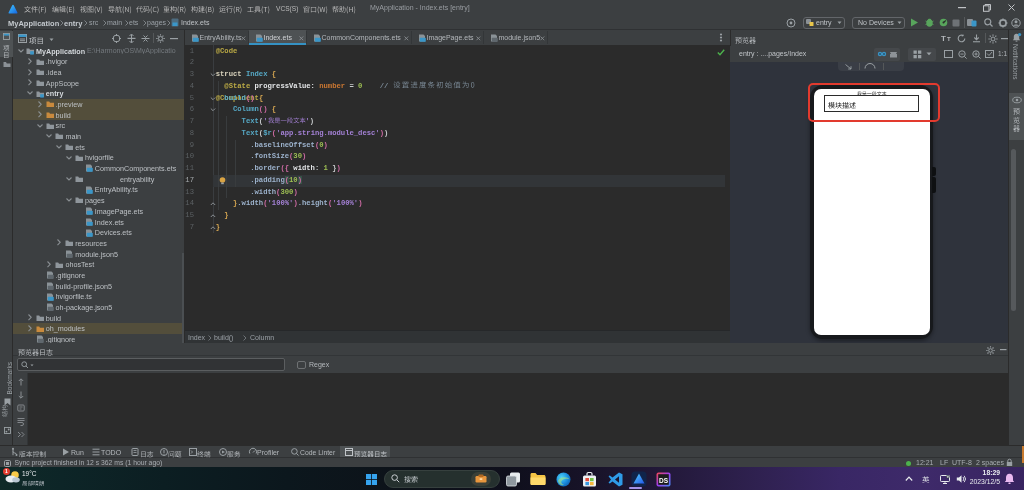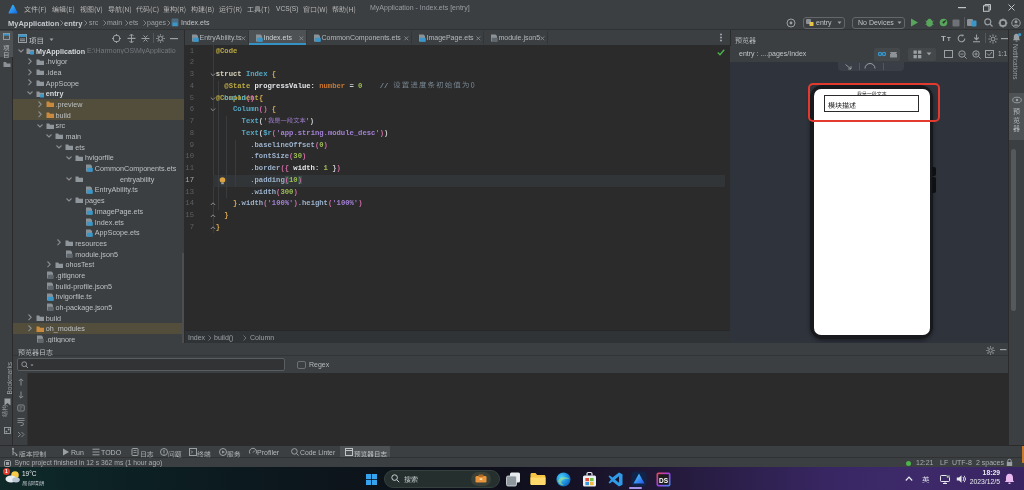--- a/index.html
+++ b/index.html
@@ -357,21 +357,21 @@
 <div style="position:absolute;left:94.80000000000001px;top:206.83999999999997px;font:400 7.2px 'Liberation Sans',sans-serif;color:#bdc1c5;white-space:pre;">ImagePage.ets</div>
 <svg style="position:absolute;left:84.80000000000001px;top:217.82px;overflow:visible;" width="8" height="8" viewBox="0 0 8 8">
     <path d="M1 0.5 L5.5 0.5 L7 2 L7 7.5 L1 7.5 Z" fill="#8a9297"></path>
     <rect x="1.8" y="3.8" width="6" height="4" rx="0.6" fill="#3a96c8"></rect>
   </svg>
 <div style="position:absolute;left:94.80000000000001px;top:217.51999999999998px;font:400 7.2px 'Liberation Sans',sans-serif;color:#bdc1c5;white-space:pre;">Index.ets</div>
 <svg style="position:absolute;left:84.80000000000001px;top:228.5px;overflow:visible;" width="8" height="8" viewBox="0 0 8 8">
     <path d="M1 0.5 L5.5 0.5 L7 2 L7 7.5 L1 7.5 Z" fill="#8a9297"></path>
     <rect x="1.8" y="3.8" width="6" height="4" rx="0.6" fill="#3a96c8"></rect>
   </svg>
-<div style="position:absolute;left:94.80000000000001px;top:228.2px;font:400 7.2px 'Liberation Sans',sans-serif;color:#bdc1c5;white-space:pre;">AppScope.ets</div>
+<div style="position:absolute;left:94.80000000000001px;top:228.2px;font:400 7.2px 'Liberation Sans',sans-serif;color:#bdc1c5;white-space:pre;">Devices.ets</div>
 <svg style="position:absolute;left:56.8px;top:239.38px;overflow:visible;" width="4" height="7" viewBox="0 0 4 7">
     <path d="M0.5 0.5 L3.2 3.3 L0.5 6.1" stroke="#8a8f93" stroke-width="1.1" fill="none"></path>
   </svg>
 <svg style="position:absolute;left:65.2px;top:239.18px;overflow:visible;" width="8.5" height="8" viewBox="0 0 8.5 8">
     <path d="M0.5 2 L0.5 7 L8 7 L8 2.8 L4 2.8 L3.2 1.4 L0.5 1.4 Z" fill="#8f969c"></path>
   </svg>
 <div style="position:absolute;left:75.2px;top:238.88px;font:400 7.2px 'Liberation Sans',sans-serif;color:#bdc1c5;white-space:pre;">resources</div>
 <svg style="position:absolute;left:65.2px;top:249.85999999999999px;overflow:visible;" width="8" height="8" viewBox="0 0 8 8">
     <path d="M1 0.5 L5.5 0.5 L7 2 L7 7.5 L1 7.5 Z" fill="#8a9297"></path>
     <rect x="1.8" y="3.8" width="6" height="4" rx="0.6" fill="#5f676d"></rect>

